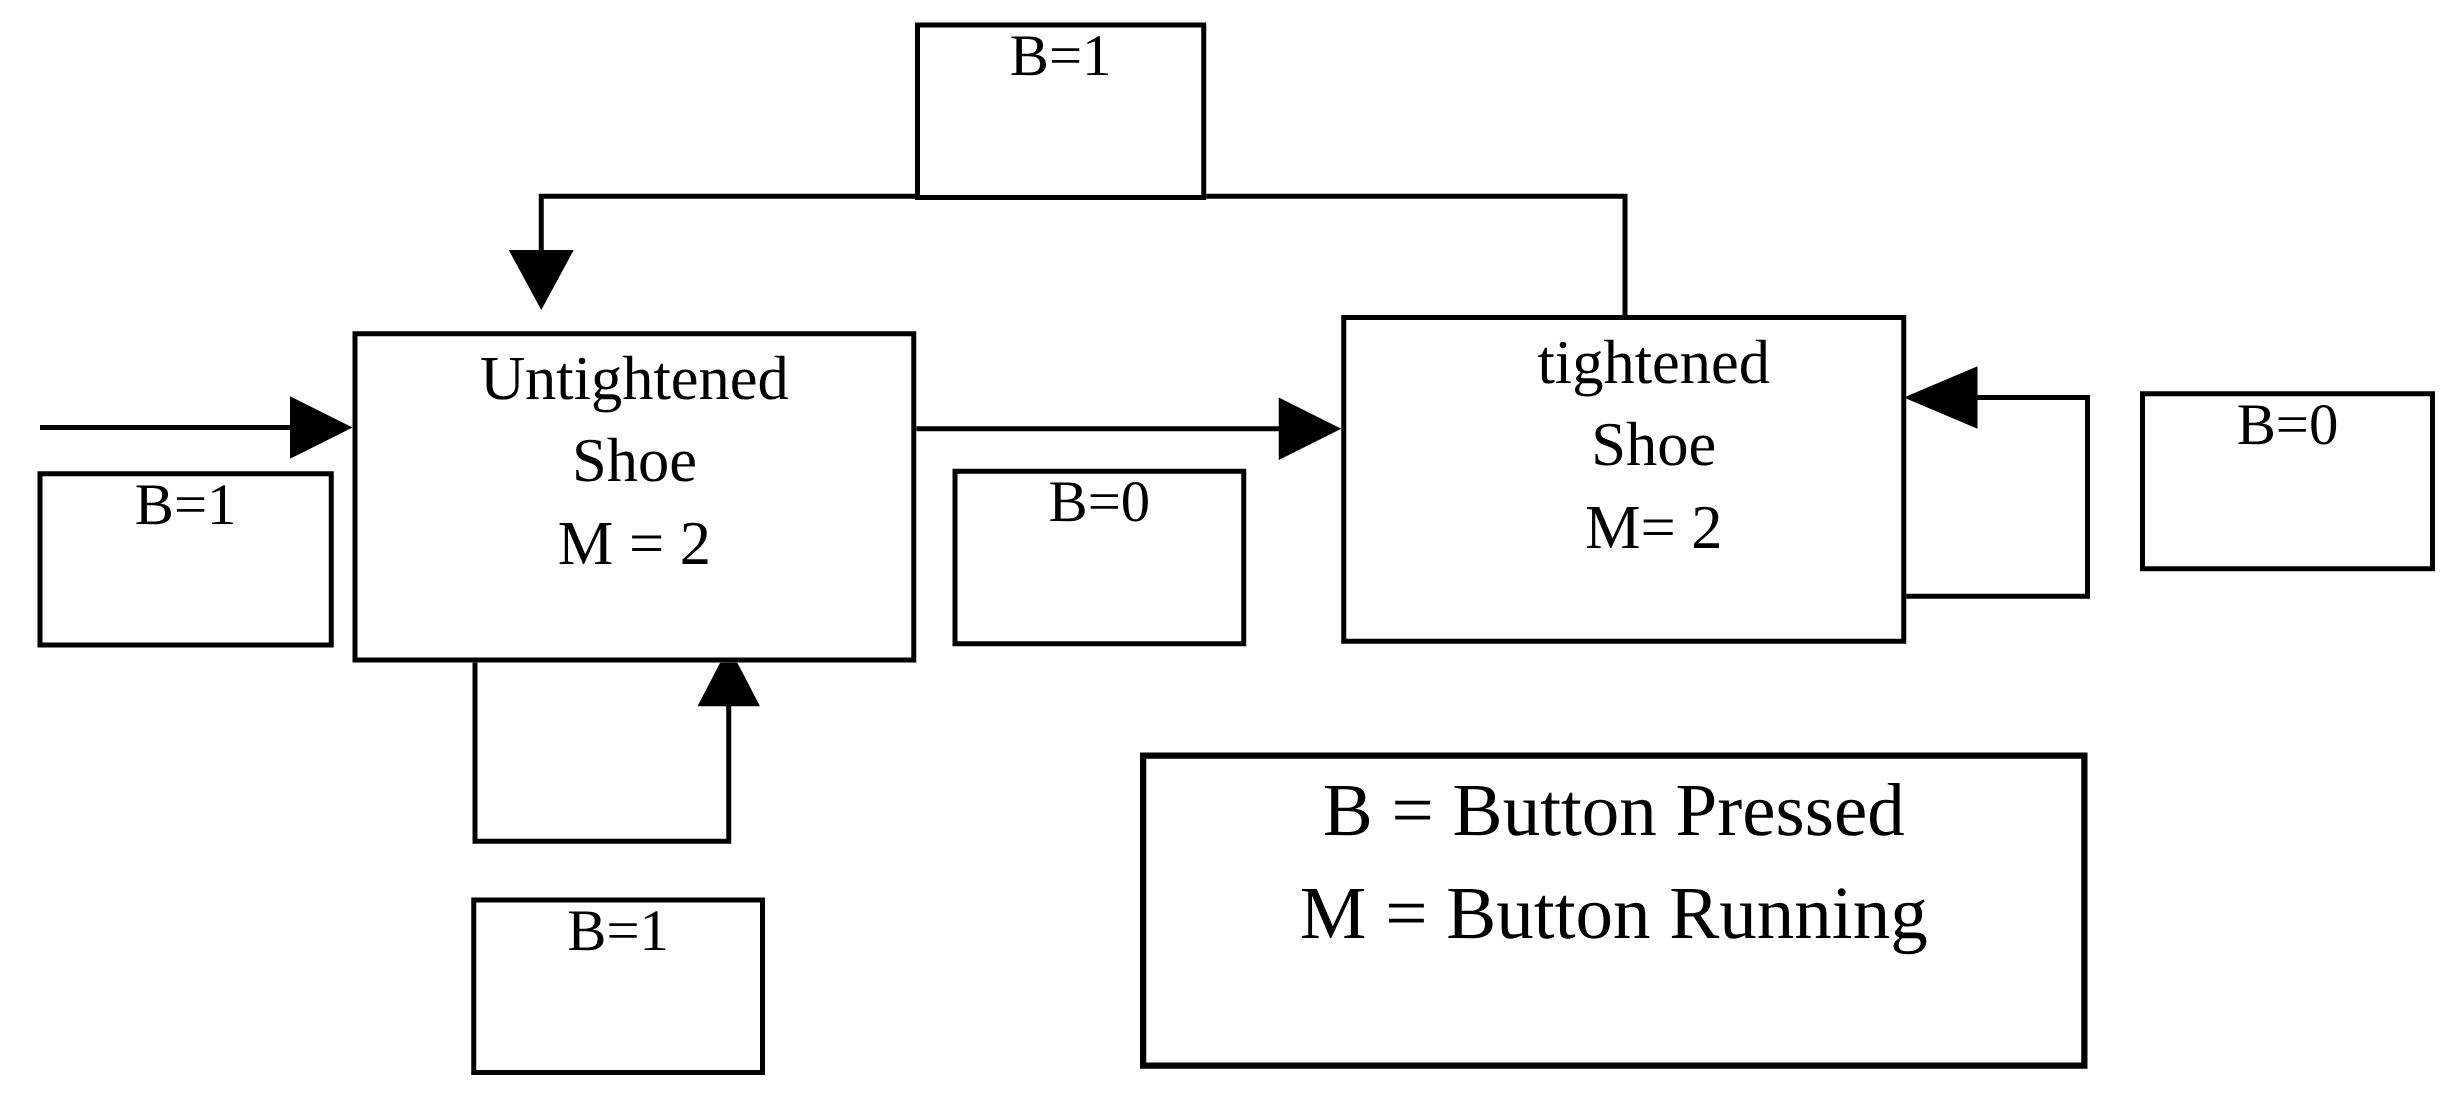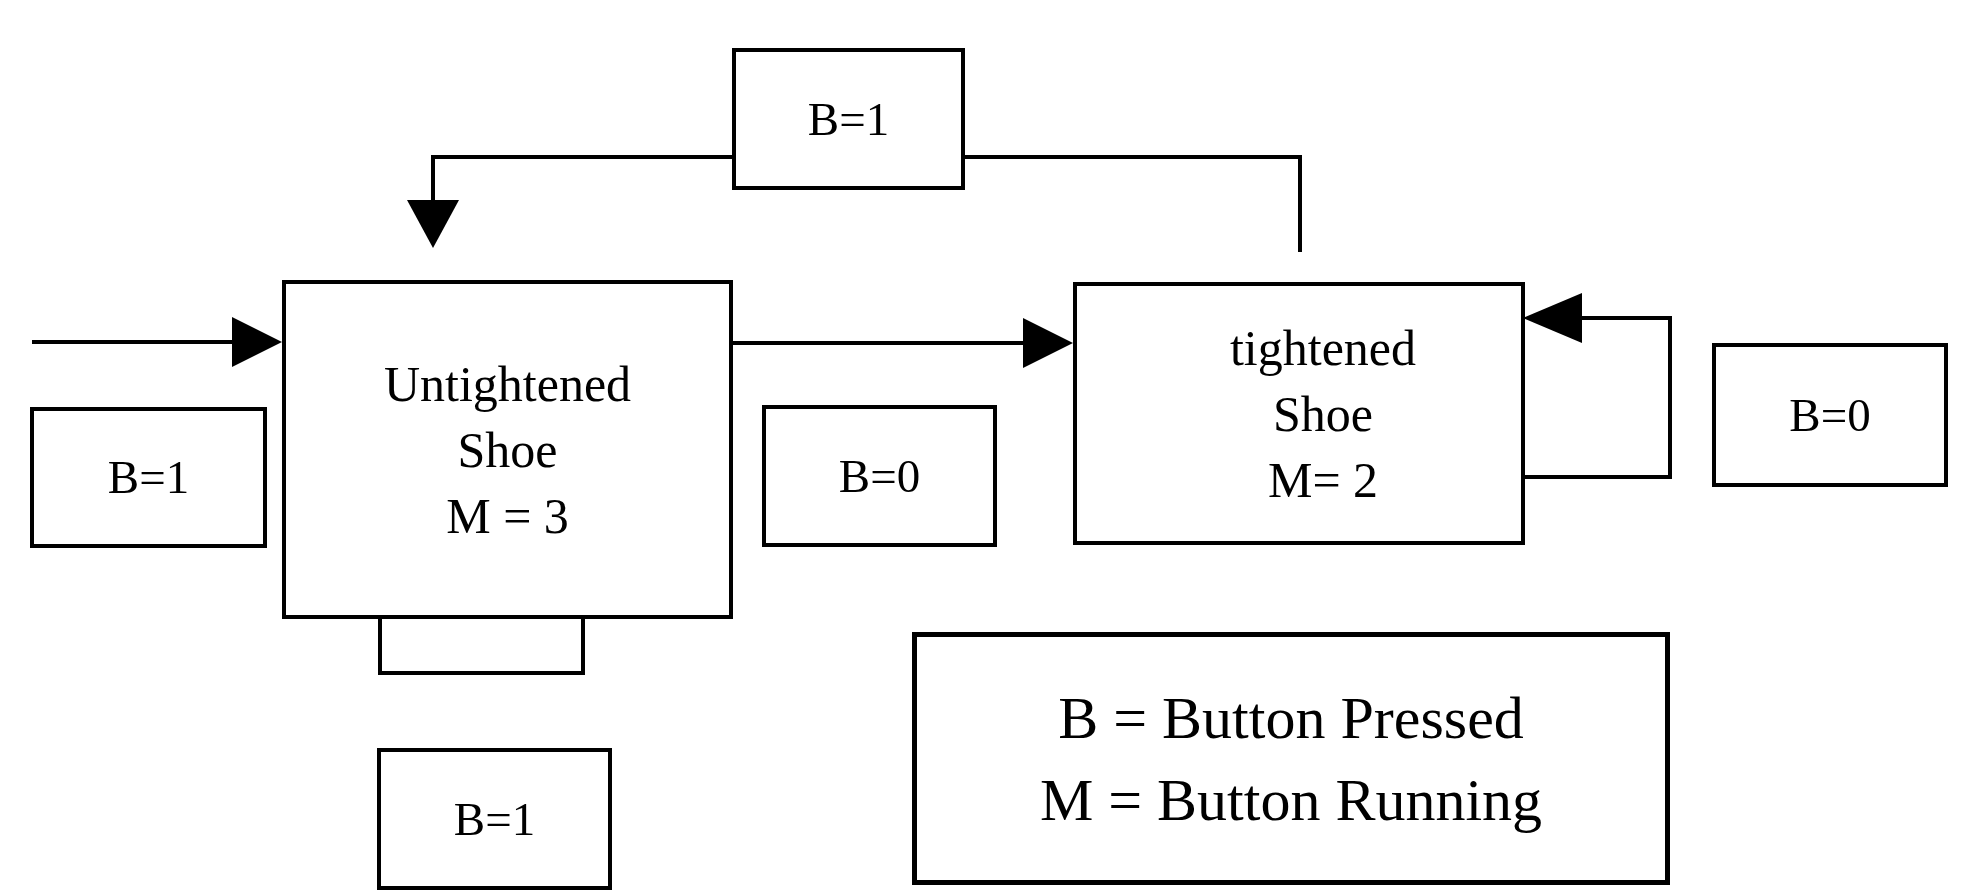--- a/index.html
+++ b/index.html
@@ -26,29 +26,27 @@
     fill: none;
   }
   svg.connectors polygon { fill: currentColor; stroke: none; }
   .box {
     position: absolute;
     background: var(--bg);
     border: 4px solid var(--ink);
     display: flex;
     flex-direction: column;
     align-items: center;
-    justify-content: center;
     text-align: center;
-    margin-top: 30px;
   }
   .state { font-size: 50px; line-height: 66px; }
   .cond  { font-size: 47px; line-height: 47px; }
   .legend { font-size: 60px; line-height: 82px; border-width: 5px; }
 
-  .box.state-untightened { left:282px;  top:250px; width:451px; height:339px; }
+  .box.state-untightened { left:282px;  top:265px; width:451px; height:265px; }
   .box.state-tightened   { left:1073px; top:252px; width:452px; height:263px;padding-left:48px; }
   .box.cond-top          { left:732px;  top:18px;  width:233px; height:142px; }
   .box.cond-initial      { left:30px;   top:377px; width:237px; height:141px; }
   .box.cond-middle       { left:762px;  top:375px; width:235px; height:142px; }
   .box.cond-right        { left:1712px; top:313px; width:236px; height:144px; }
   .box.cond-bottom       { left:377px;  top:718px; width:235px; height:142px; }
   .box.legend            { left:912px;  top:602px; width:758px; height:253px; }
 </style>
 </head>
 <body>
@@ -73,21 +71,21 @@
     <polygon points="1523,318 1582,293 1582,343"></polygon>
   </svg>
 
   <div class="box cond cond-top">
     <span>B=1</span>
   </div>
 
   <div class="box state state-untightened">
     <span>Untightened</span>
     <span>Shoe</span>
-    <span>M = 3</span>
+    <span>M = 2</span>
   </div>
 
   <div class="box state state-tightened">
     <span>tightened</span>
     <span>Shoe</span>
     <span>M= 2</span>
   </div>
 
   <div class="box cond cond-initial">
     <span>B=1</span>

